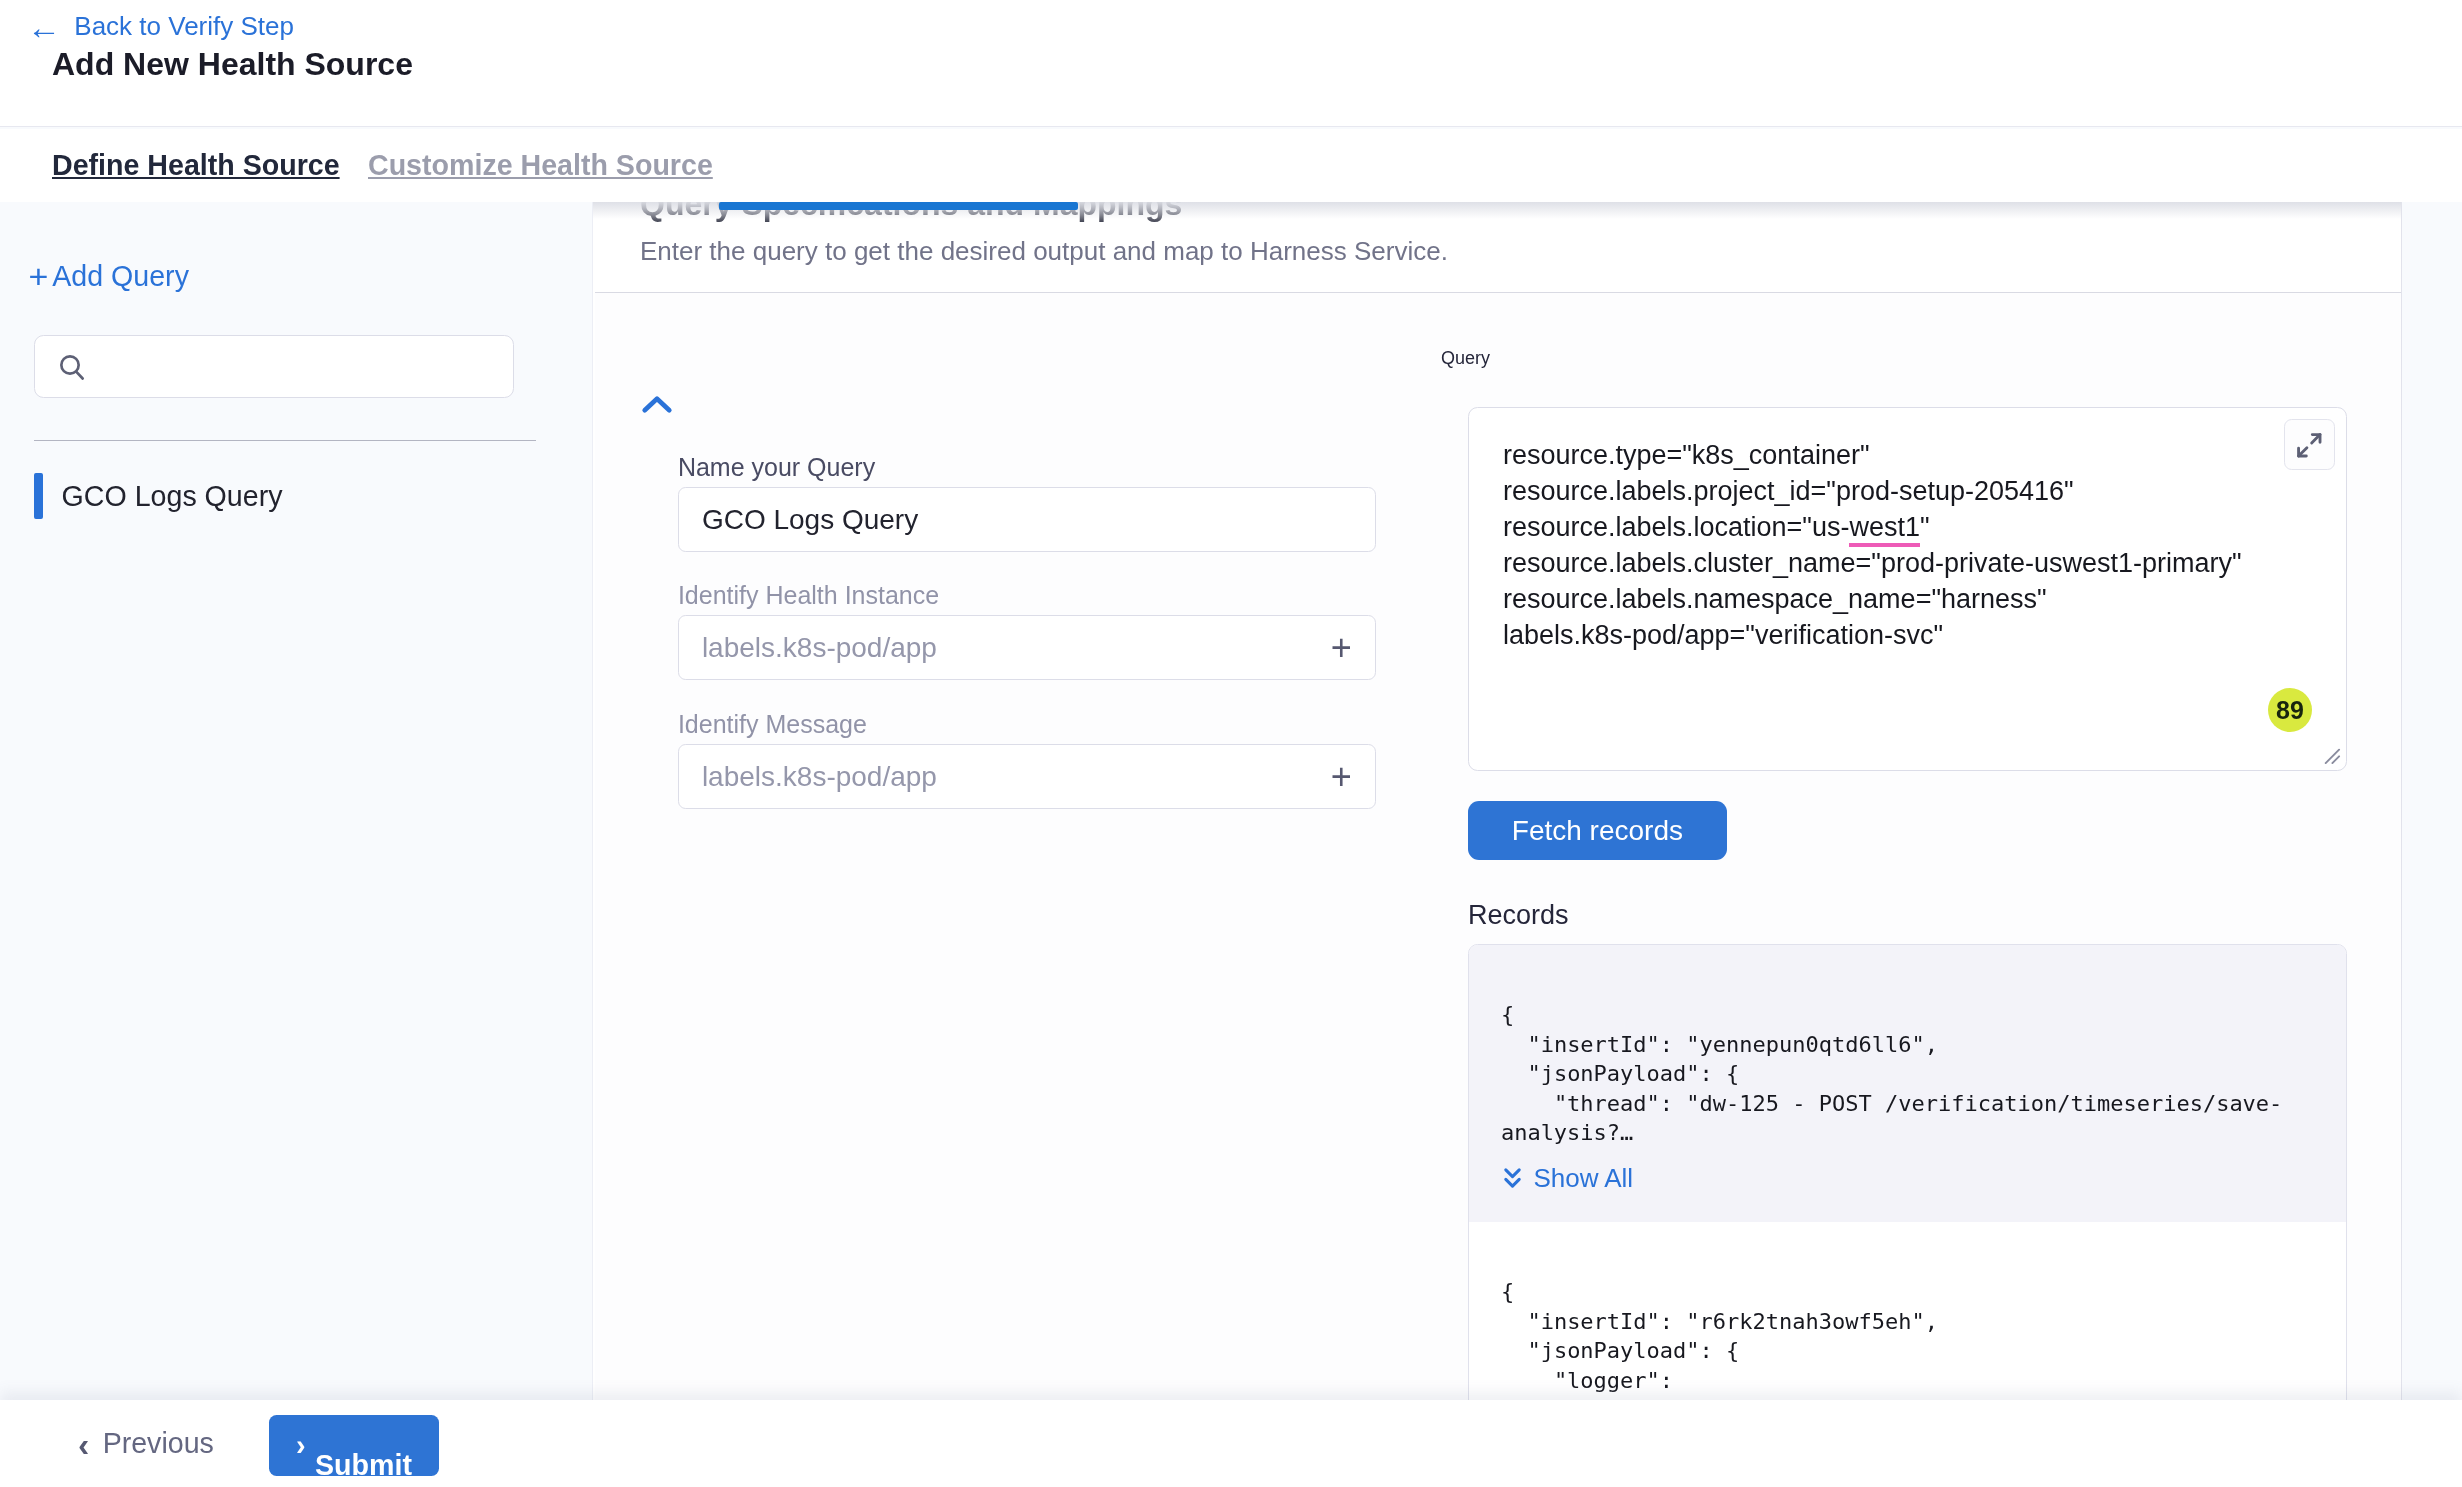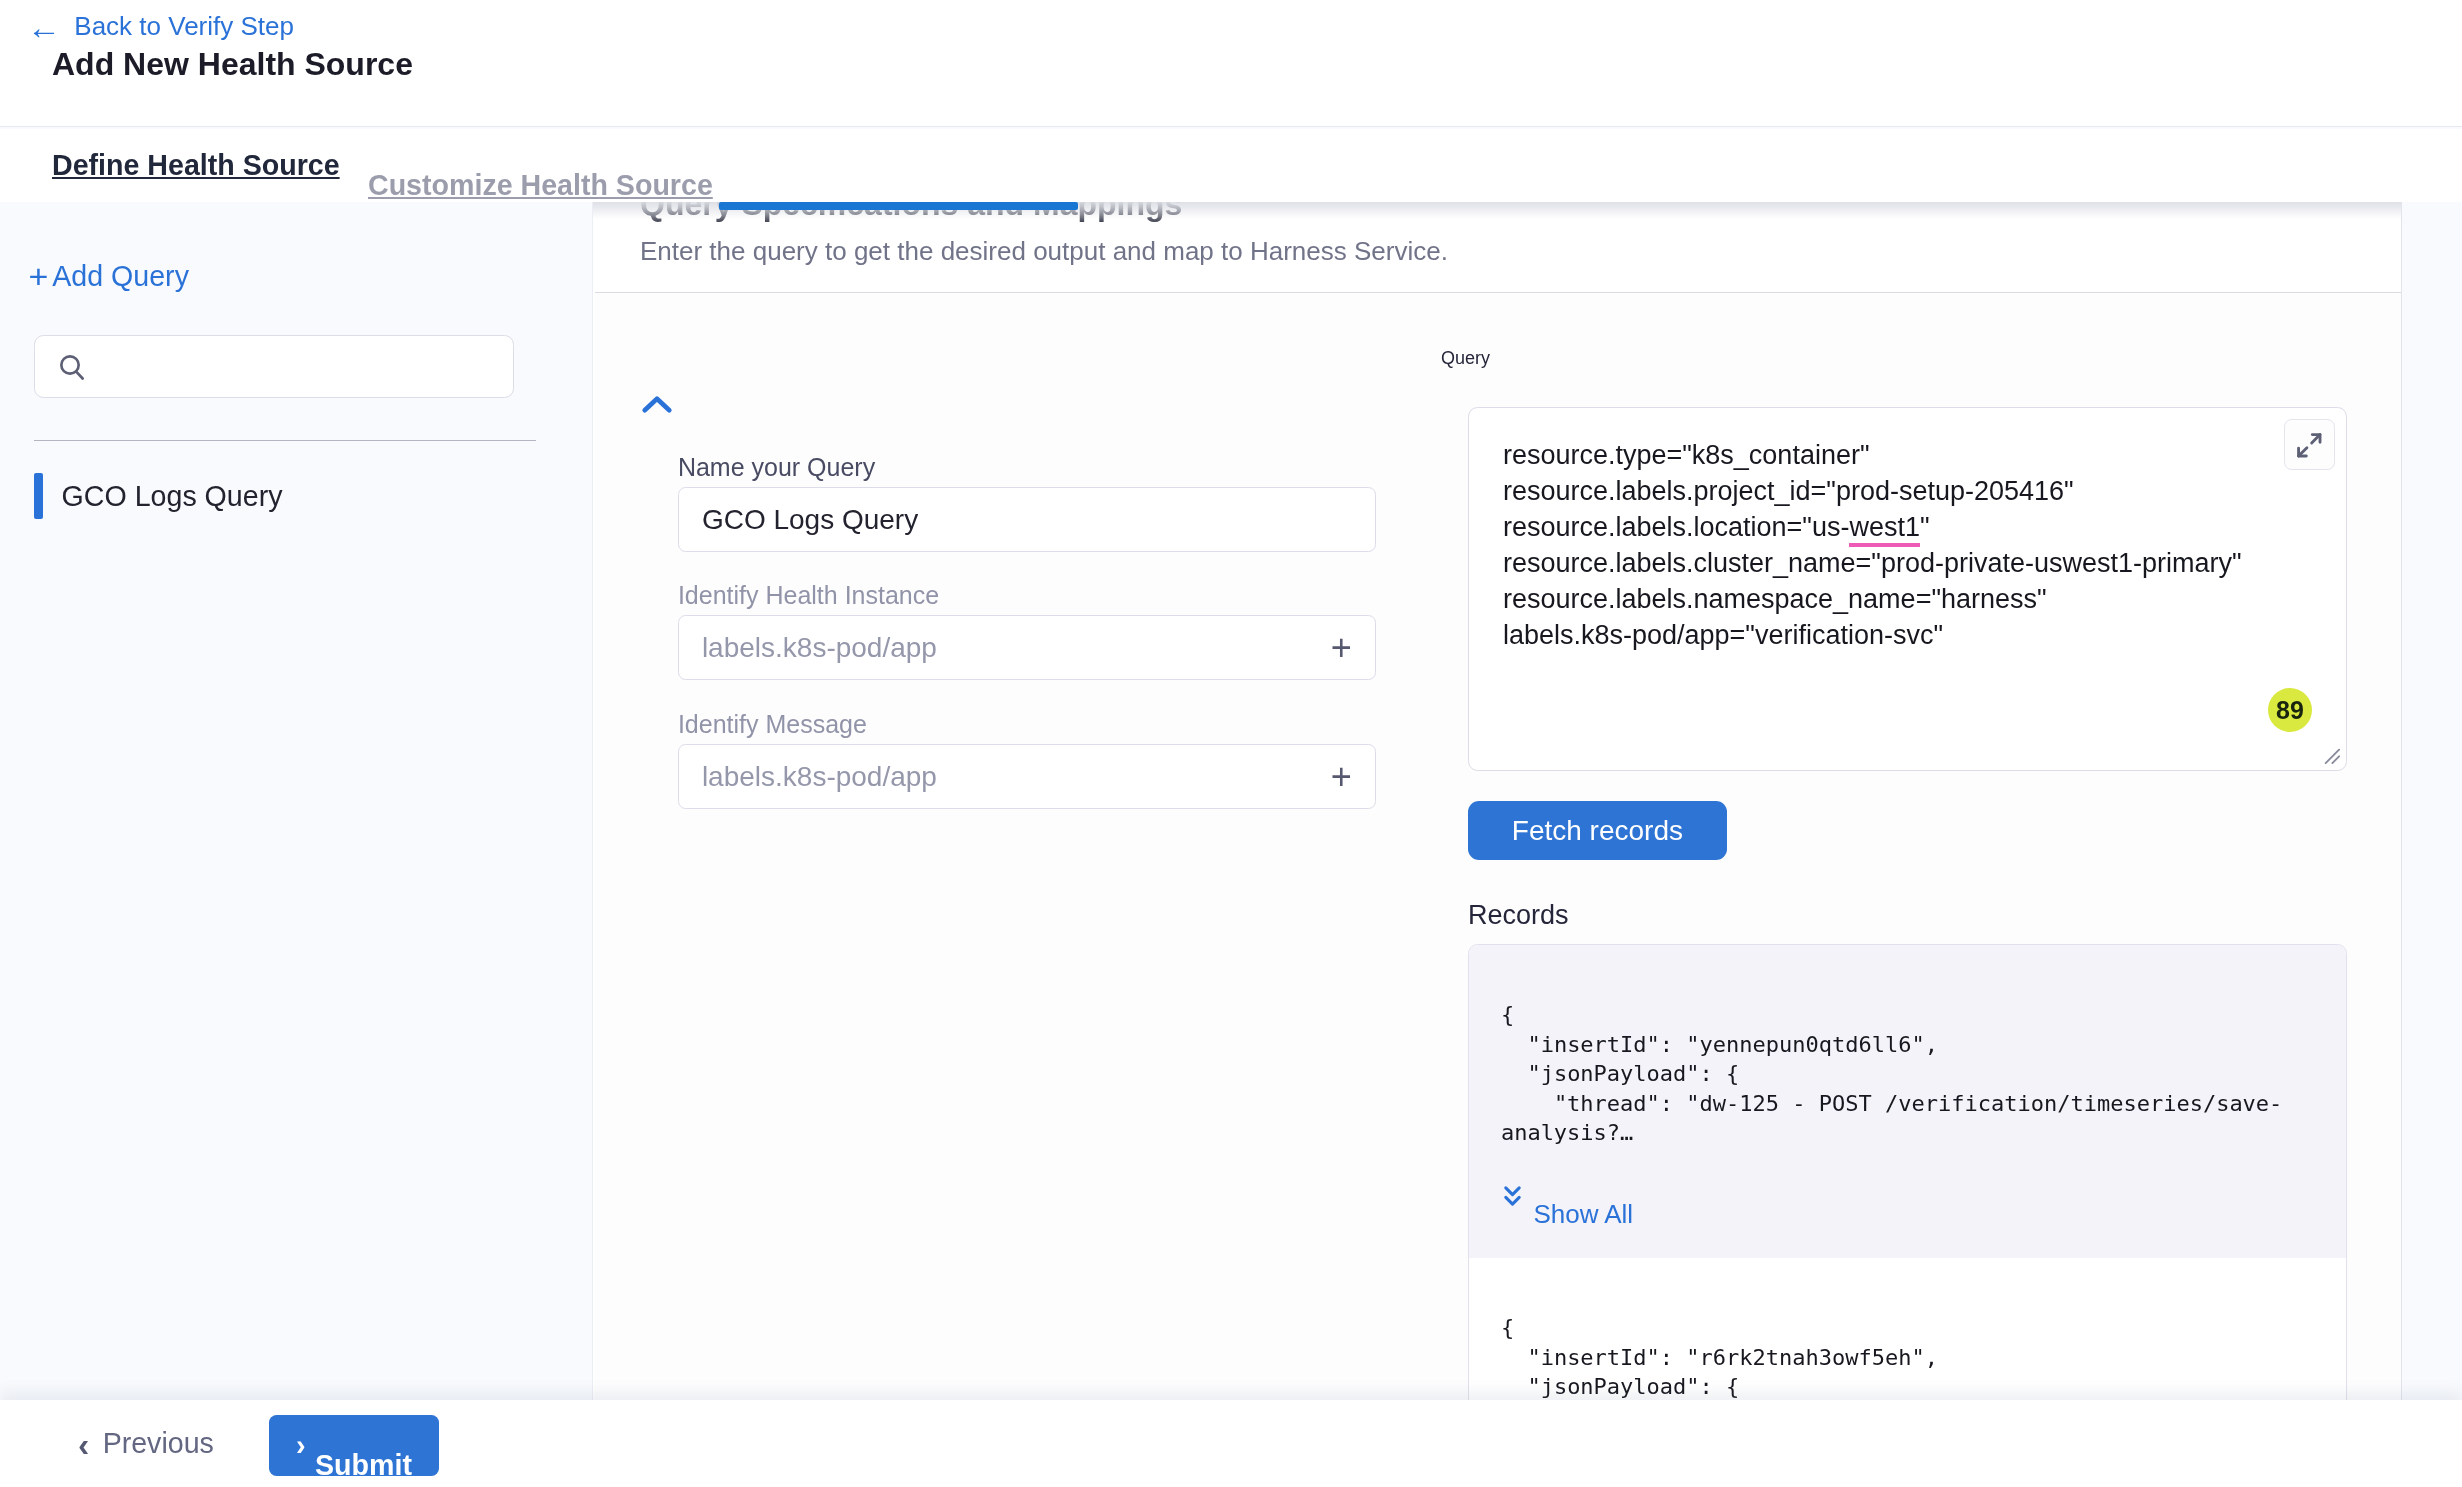--- a/index.html
+++ b/index.html
@@ -11,21 +11,21 @@
   .header { position:absolute; left:0; top:0; width:2462px; height:127px; background:#ffffff; border-bottom:1.9px solid #e7e8f0; z-index:30; }
   .back-row { position:absolute; left:27px; top:7.6px; display:flex; align-items:center; gap:13.3px; cursor:pointer; }
   .back-arrow { font-size:34px; color:#2a72d8; line-height:38px; font-weight:500; }
   .back-text { font-size:26px; color:#2a72d8; font-weight:500; }
   .page-title { position:absolute; left:52px; top:46px; font-size:32px; font-weight:700; color:#1b1c28; }
 
   
   .tabbar { position:absolute; left:0; top:129px; width:2462px; height:73px; background:#ffffff; z-index:25; }
   .tab { position:absolute; top:0; height:73px; display:flex; align-items:center; font-size:28.6px; font-weight:600; cursor:pointer;text-decoration:underline; }
   .tab-define { left:52px; color:#22283b; }
-  .tab-customize { left:368px; color:#9b9dac;align-items:flex-end; }
+  .tab-customize { left:368px; color:#9b9dac; }
   .tab-underline { position:absolute; left:351px; bottom:-7.6px; width:359px; height:7.6px; background:#1976d2; border-radius:1.9px; }
 
   
   .content { position:absolute; left:0; top:202px; width:2462px; height:1198px; }
 
   
   .sidebar { position:absolute; left:0; top:0; width:593px; height:1198px; background:#f8fafd; border-right:1px solid #eceef5; }
   .add-query { position:absolute; left:28.6px; top:57px; display:flex; align-items:center; color:#2a72d8; cursor:pointer; }
   .add-query .plus-glyph { font-size:34px; font-weight:500; line-height:34px; margin-right:3.8px; }
   .add-query .aq-label { font-size:28.6px; font-weight:500; }
@@ -64,21 +64,21 @@
   .char-badge { position:absolute; right:34px; bottom:38px; width:44px; height:44px; border-radius:50%; background:#d9e93f; display:flex; align-items:center; justify-content:center; font-size:25px; font-weight:700; color:#18240e; }
   .resize-grip { position:absolute; right:4.8px; bottom:4.8px; }
 
   .fetch-btn { position:absolute; left:873px; top:508px; width:259px; height:59px; background:#2e74d4; border:none; border-radius:11px; color:#ffffff; font-size:28px; font-weight:500; font-family:"Liberation Sans",sans-serif; cursor:pointer; }
   .records-label { position:absolute; left:873px; top:607px; font-size:27px; color:#25263a; }
   .records-card { position:absolute; left:873px; top:651px; width:879px; height:609px; border:1.9px solid #e0e1ec; border-radius:9.5px; overflow:hidden; background:#ffffff; }
   .record-block { padding:55px 32px 28.6px 32px; }
   .record-block.shaded { background:#f3f3f9; }
   .record-pre { font-family:"DejaVu Sans Mono", monospace; font-size:22px; line-height:29.5px; color:#17181f; white-space:pre-wrap; word-break:break-word; }
   .show-all { display:flex; align-items:center; gap:9.5px; margin-top:15.2px; cursor:pointer; }
-  .show-all .sa-text { font-size:26px; font-weight:500; color:#2a72d8;margin-top:36px; }
+  .show-all .sa-text { font-size:26px; font-weight:500; color:#2a72d8; }
 
   
   .footer { position:absolute; left:0; top:1400px; width:2462px; height:88px; background:#ffffff; box-shadow:0 -7.6px 13.3px rgba(100,110,140,0.10); z-index:40; }
   .prev-btn { position:absolute; left:78px; top:15.2px; height:57px; display:flex; align-items:center; gap:13.3px; cursor:pointer; }
   .prev-chevron { font-size:34px; font-weight:700; color:#565972; line-height:34px; }
   .prev-text { font-size:28.6px; color:#646781; }
   .submit-btn { position:absolute; left:269px; top:15.2px; height:61px; padding:0 27px; background:#2e74d4; border:none; border-radius:7.6px; display:flex; align-items:center; gap:9.5px; cursor:pointer; }
   .submit-chevron { font-size:28.6px; font-weight:700; color:#ffffff; line-height:28.6px; }
   .submit-text { font-size:28.6px; font-weight:600; color:#ffffff; font-family:"Liberation Sans",sans-serif;margin-top:40px; }
 </style>

